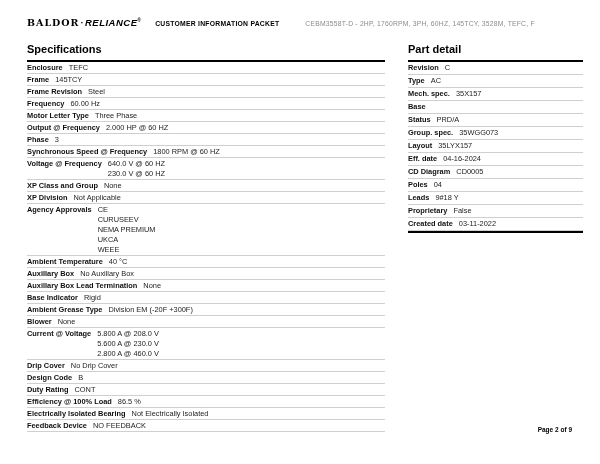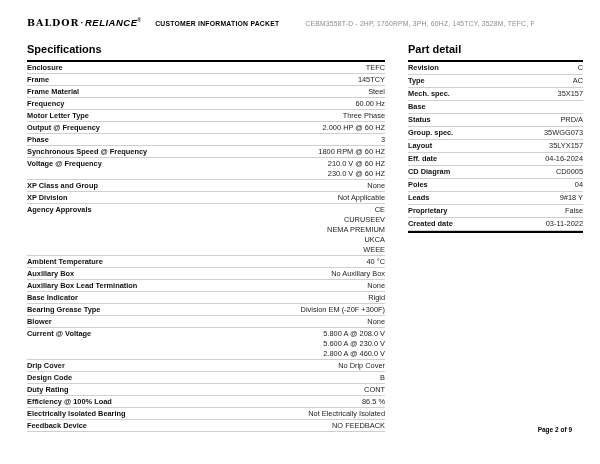--- a/index.html
+++ b/index.html
@@ -23,21 +23,21 @@
   .section-title { font-size:11px; font-weight:bold; color:#000; margin-bottom:6px; line-height:10px; }
   .spec-table, .part-table { border-top:2px solid #000; }
   .part-table { border-bottom:2px solid #000; }
   .trow {
     display:flex; justify-content:space-between; align-items:flex-start;
     border-bottom:1px solid #cfcfcf; padding:0.5px 0;
     font-size:7.4px; line-height:10px;
   }
   .part-table .trow { padding:1px 0; }
   .tlabel { font-weight:bold; color:#111; text-align:left; padding-right:6px; }
-  .tvalues { text-align:right; color:#222; flex:1; }
+  .tvalues { text-align:left; color:#222; flex:1; }
   .tvalue { min-height:10px; }
   
   .footer { position:absolute; top:426px; right:28px; font-size:6.5px; font-weight:bold; color:#000; }
 </style>
 </head>
 <body>
 
 <div class="header">
   <span class="logo"><span class="baldor">BALDOR</span><span class="dot">·</span><span class="reliance">RELIANCE</span><span class="mark">®</span></span>
   <span class="doc-title">CUSTOMER INFORMATION PACKET</span>
@@ -53,21 +53,21 @@
           <div class="tvalue">TEFC</div>
         </div>
       </div>
       <div class="trow">
         <div class="tlabel">Frame</div>
         <div class="tvalues">
           <div class="tvalue">145TCY</div>
         </div>
       </div>
       <div class="trow">
-        <div class="tlabel">Frame Material</div>
+        <div class="tlabel">Frame Revision</div>
         <div class="tvalues">
           <div class="tvalue">Steel</div>
         </div>
       </div>
       <div class="trow">
         <div class="tlabel">Frequency</div>
         <div class="tvalues">
           <div class="tvalue">60.00 Hz</div>
         </div>
       </div>
@@ -91,21 +91,21 @@
       </div>
       <div class="trow">
         <div class="tlabel">Synchronous Speed @ Frequency</div>
         <div class="tvalues">
           <div class="tvalue">1800 RPM @ 60 HZ</div>
         </div>
       </div>
       <div class="trow">
         <div class="tlabel">Voltage @ Frequency</div>
         <div class="tvalues">
-          <div class="tvalue">210.0 V @ 60 HZ</div>
+          <div class="tvalue">640.0 V @ 60 HZ</div>
           <div class="tvalue">230.0 V @ 60 HZ</div>
         </div>
       </div>
       <div class="trow">
         <div class="tlabel">XP Class and Group</div>
         <div class="tvalues">
           <div class="tvalue">None</div>
         </div>
       </div>
       <div class="trow">
@@ -142,21 +142,21 @@
           <div class="tvalue">None</div>
         </div>
       </div>
       <div class="trow">
         <div class="tlabel">Base Indicator</div>
         <div class="tvalues">
           <div class="tvalue">Rigid</div>
         </div>
       </div>
       <div class="trow">
-        <div class="tlabel">Bearing Grease Type</div>
+        <div class="tlabel">Ambient Grease Type</div>
         <div class="tvalues">
           <div class="tvalue">Division EM (-20F +300F)</div>
         </div>
       </div>
       <div class="trow">
         <div class="tlabel">Blower</div>
         <div class="tvalues">
           <div class="tvalue">None</div>
         </div>
       </div>

